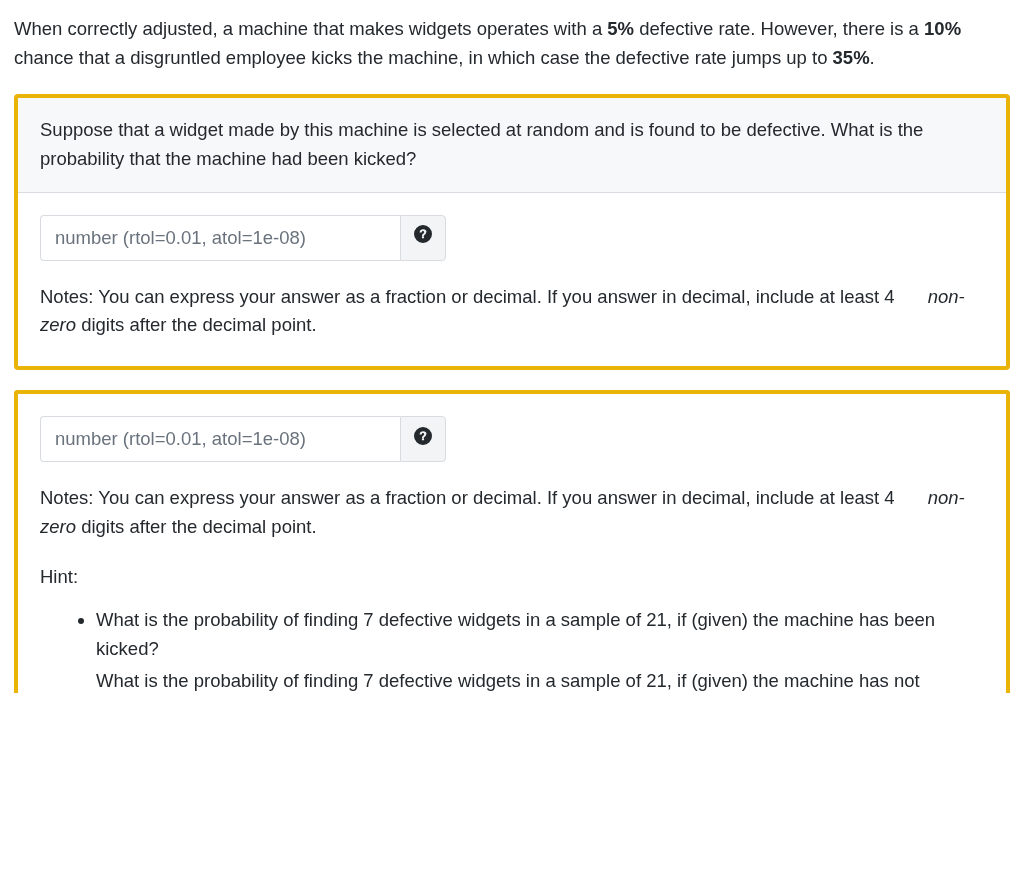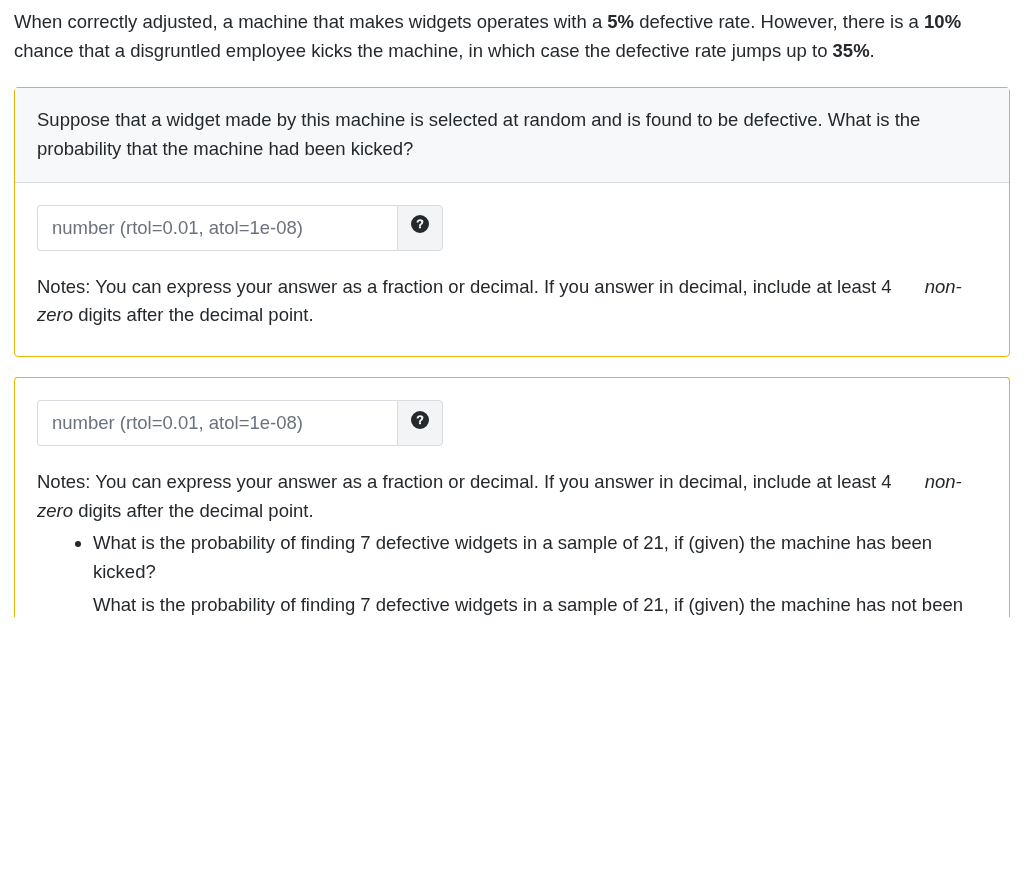--- a/index.html
+++ b/index.html
@@ -11,26 +11,27 @@
       font-family: -apple-system, BlinkMacSystemFont, "Segoe UI", Helvetica, Arial, sans-serif;
       font-size: 18.5px;
       line-height: 1.55;
       color: #24292e;
       background: #ffffff;
       padding: 8px 14px 0 14px;
       width: 1024px;
     }
     .intro {
       margin-bottom: 22px;
+      margin-top: 7px;
     }
     .intro strong {
       font-weight: 600;
     }
     .question-block {
-      border: 1px solid #eab308;
+      border: 4px solid #eab308;
       border-radius: 4px;
       margin-bottom: 20px;
     }
     .question-header {
       background: #f7f8f9;
       padding: 18px 22px;
       border-bottom: 1px solid #d8dce0;
     }
     .question-body {
       padding: 22px 22px 22px 22px;
@@ -136,18 +137,19 @@
         <span>
           <svg viewBox="0 0 16 16">
               <path d="M8 0a8 8 0 100 16A8 8 0 008 0zm.93 11.8H7.06V10h1.87v1.8zm1.87-5.3c0 .52-.14.95-.4 1.3-.16.2-.46.48-.92.85-.33.27-.54.5-.63.68-.1.18-.14.45-.14.8H7.06c0-.6.07-1.05.2-1.35.14-.3.42-.63.85-1 .4-.33.65-.58.77-.75.12-.17.18-.37.18-.6 0-.3-.1-.55-.3-.73-.2-.18-.47-.27-.8-.27-.37 0-.66.1-.88.32-.22.2-.35.5-.38.9H5c.04-.9.36-1.6.95-2.1.6-.5 1.36-.75 2.3-.75.87 0 1.57.22 2.1.67.54.45.8 1.05.8 1.8l-.35.23z"></path>
             </svg>
         </span>
       </div>
     </div>
     <p class="notes">
       <strong>Notes:</strong><span> You can express your answer as a fraction or decimal. If you answer in decimal, include at least 4 </span><em>non-zero</em><span> digits after the decimal point.</span>
     </p>
+    <span class="hint-label">Hint:</span>
     <ul class="hints">
       <li>What is the probability of finding 7 defective widgets in a sample of 21, if (given) the machine has been kicked?</li>
       <li class="cutoff">What is the probability of finding 7 defective widgets in a sample of 21, if (given) the machine has not been kicked?</li>
     </ul>
   </div>
 </div>
 
 </body></html>

